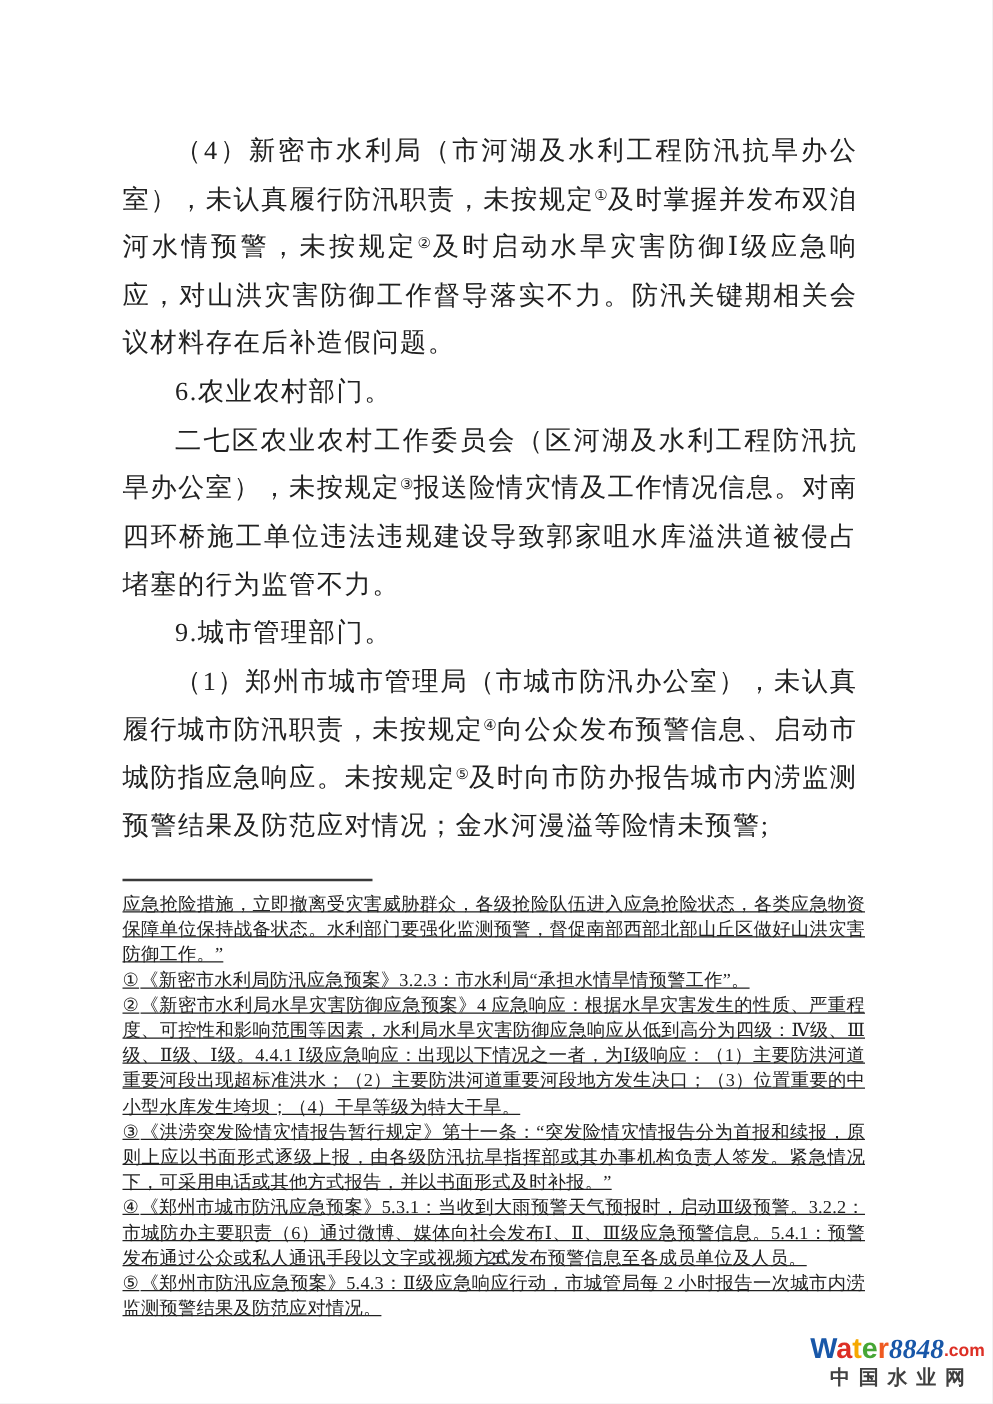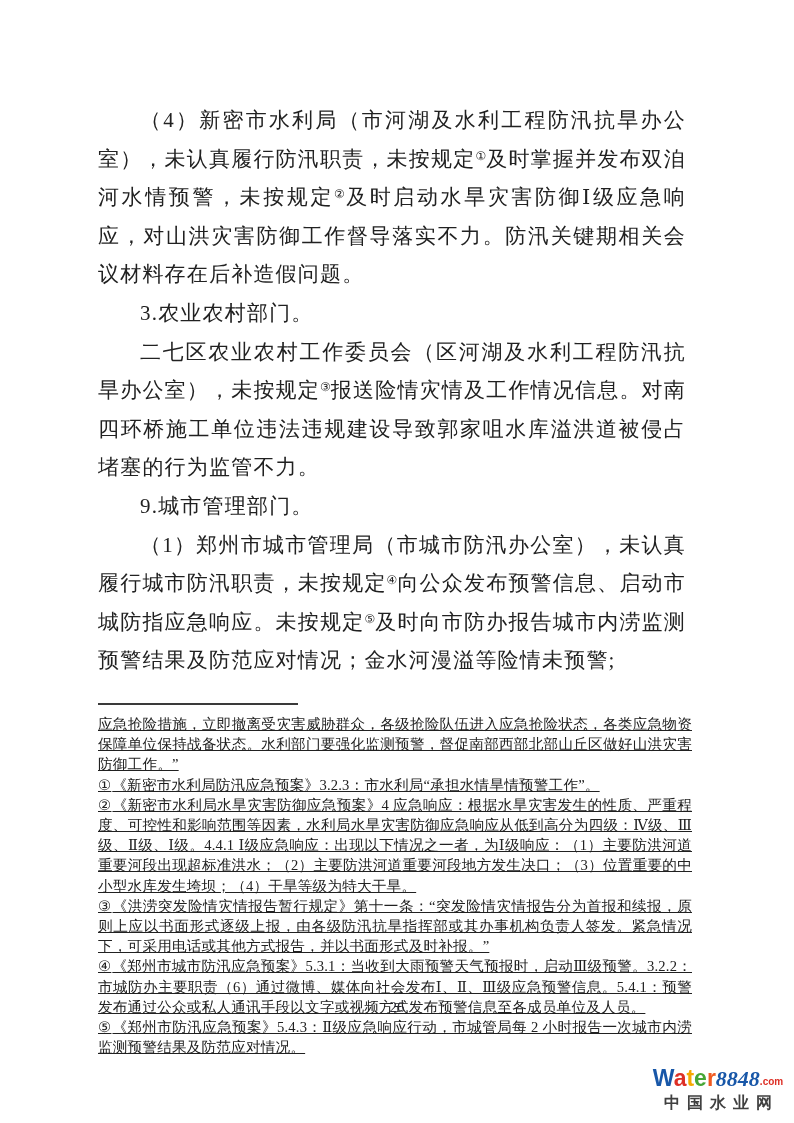--- a/index.html
+++ b/index.html
@@ -82,41 +82,41 @@
     font-weight: bold;
     letter-spacing: 0;
   }
   .logo-num {
     font-family: "Liberation Serif", "DejaVu Serif", serif;
     font-style: italic;
     font-weight: bold;
     font-size: 22px;
   }
   .logo-com {
-    font-size: 10px;
+    font-size: 14px;
     font-weight: bold;
     vertical-align: 1px;
   }
   .logo-cn {
     margin-top: 3px;
     font-size: 16px;
     font-weight: bold;
     letter-spacing: 7px;
     text-indent: 7px;
     white-space: nowrap;
   }
 </style>
 </head>
 <body>
 
 <div class="page">
 
   <div class="body-text">
       <p class="para">（4）新密市水利局（市河湖及水利工程防汛抗旱办公室），未认真履行防汛职责，未按规定<sup class="ref">①</sup>及时掌握并发布双洎河水情预警，未按规定<sup class="ref">②</sup>及时启动水旱灾害防御Ⅰ级应急响应，对山洪灾害防御工作督导落实不力。防汛关键期相关会议材料存在后补造假问题。</p>
-      <p class="para">3.农业农村部门。</p>
+      <p class="para">6.农业农村部门。</p>
       <p class="para">二七区农业农村工作委员会（区河湖及水利工程防汛抗旱办公室），未按规定<sup class="ref">③</sup>报送险情灾情及工作情况信息。对南四环桥施工单位违法违规建设导致郭家咀水库溢洪道被侵占堵塞的行为监管不力。</p>
       <p class="para">9.城市管理部门。</p>
       <p class="para">（1）郑州市城市管理局（市城市防汛办公室），未认真履行城市防汛职责，未按规定<sup class="ref">④</sup>向公众发布预警信息、启动市城防指应急响应。未按规定<sup class="ref">⑤</sup>及时向市防办报告城市内涝监测预警结果及防范应对情况；金水河漫溢等险情未预警;</p>
     </div>
 
   <div class="footnotes">
     <div class="fn-sep"></div>
     <p>应急抢险措施，立即撤离受灾害威胁群众，各级抢险队伍进入应急抢险状态，各类应急物资保障单位保持战备状态。水利部门要强化监测预警，督促南部西部北部山丘区做好山洪灾害防御工作。”</p>
     <div>
         <p><span class="fn-marker">①</span>《新密市水利局防汛应急预案》3.2.3：市水利局“承担水情旱情预警工作”。</p>

